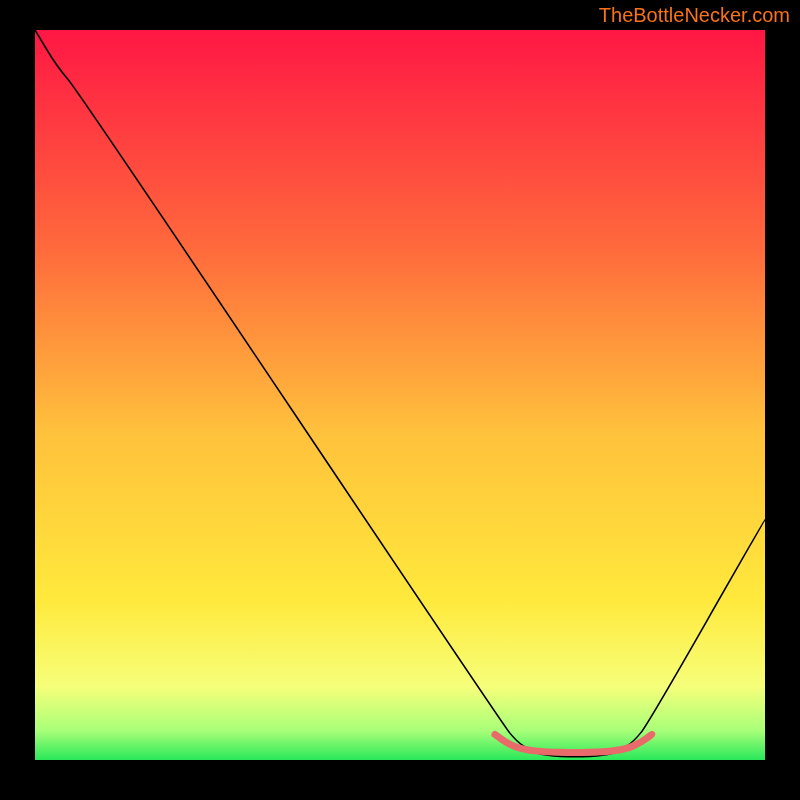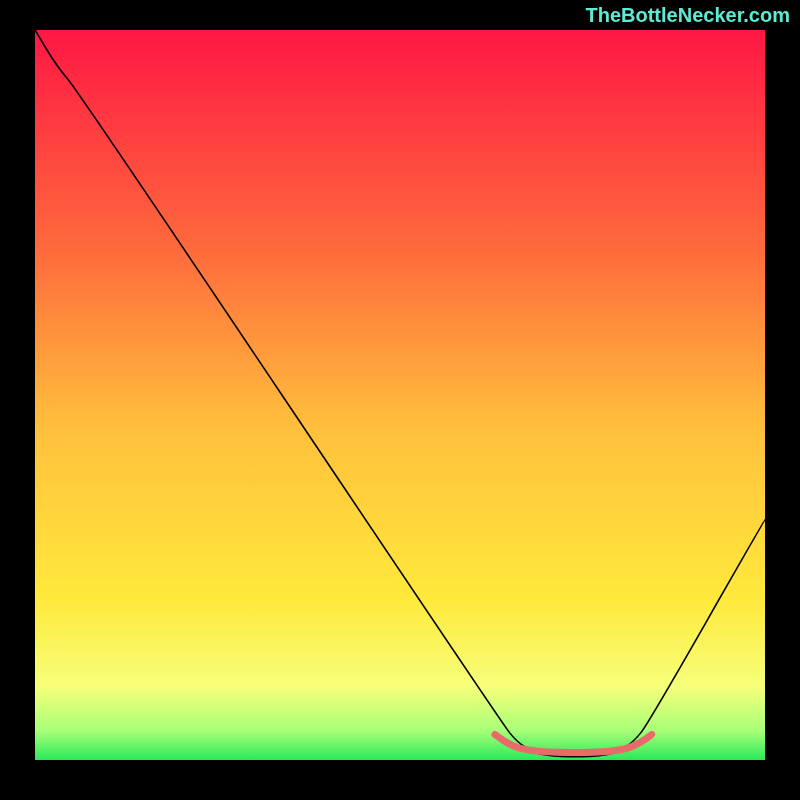--- a/index.html
+++ b/index.html
@@ -14,23 +14,23 @@
   .container {
     position: relative;
     width: 800px;
     height: 800px;
     background: #000;
   }
   .watermark {
     position: absolute;
     top: 4px;
     right: 10px;
-    color: #5eead4;
+    color: #f97316;
     font-size: 20px;
-    font-weight: 700;
+    font-weight: 400;
     z-index: 10;
   }
   .plot-area {
     position: absolute;
     left: 35px;
     top: 30px;
     width: 730px;
     height: 730px;
   }
   svg {

